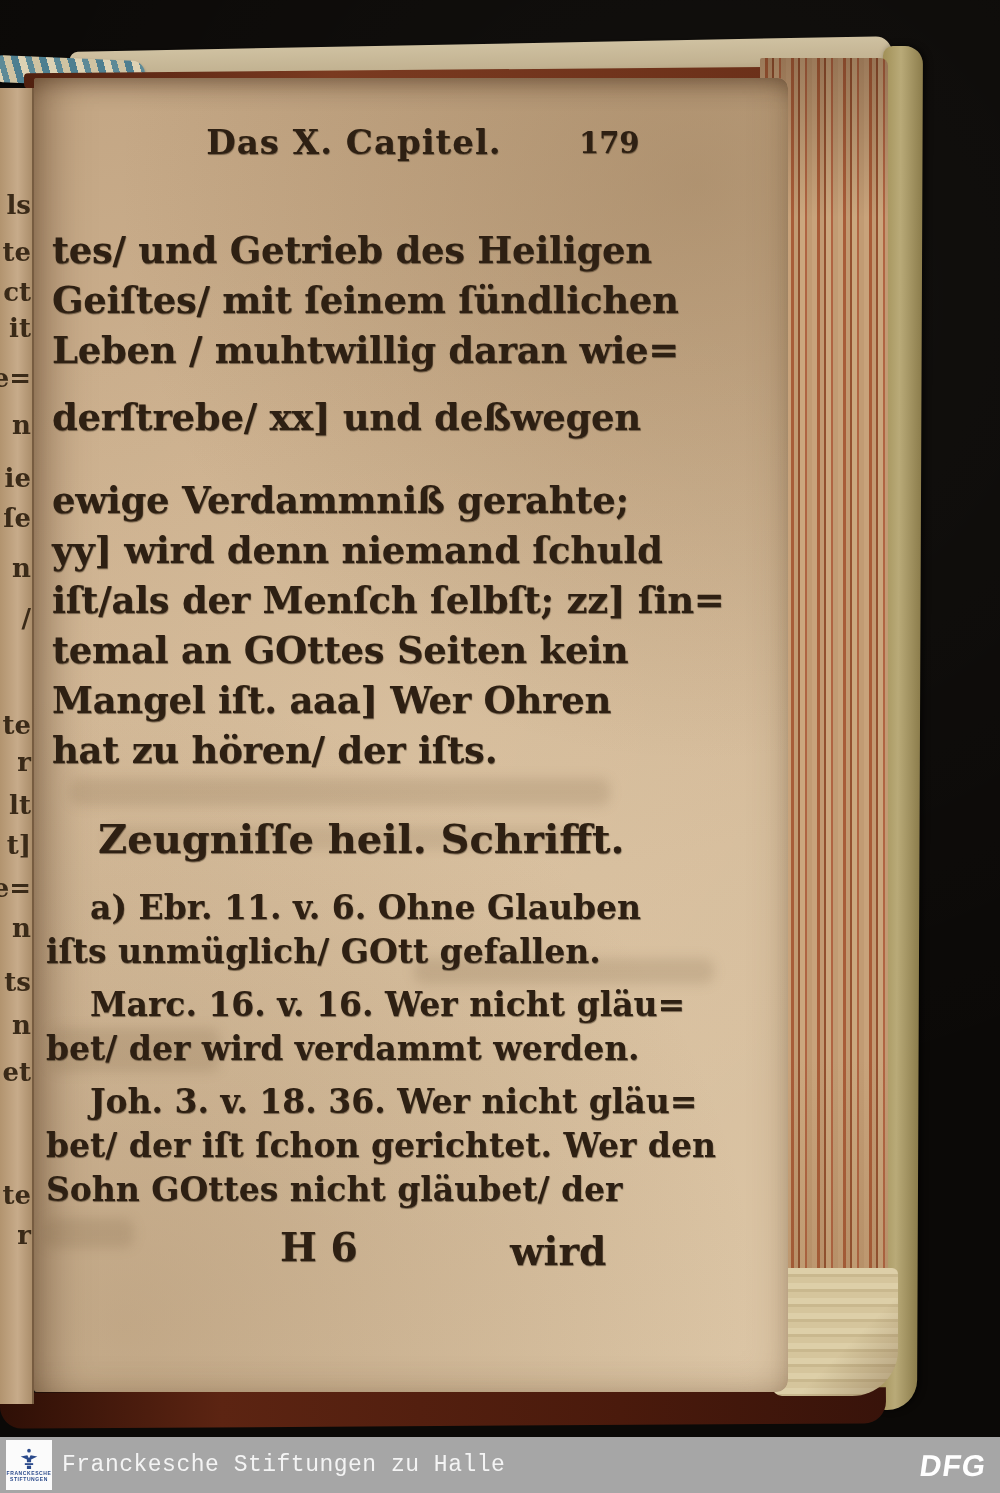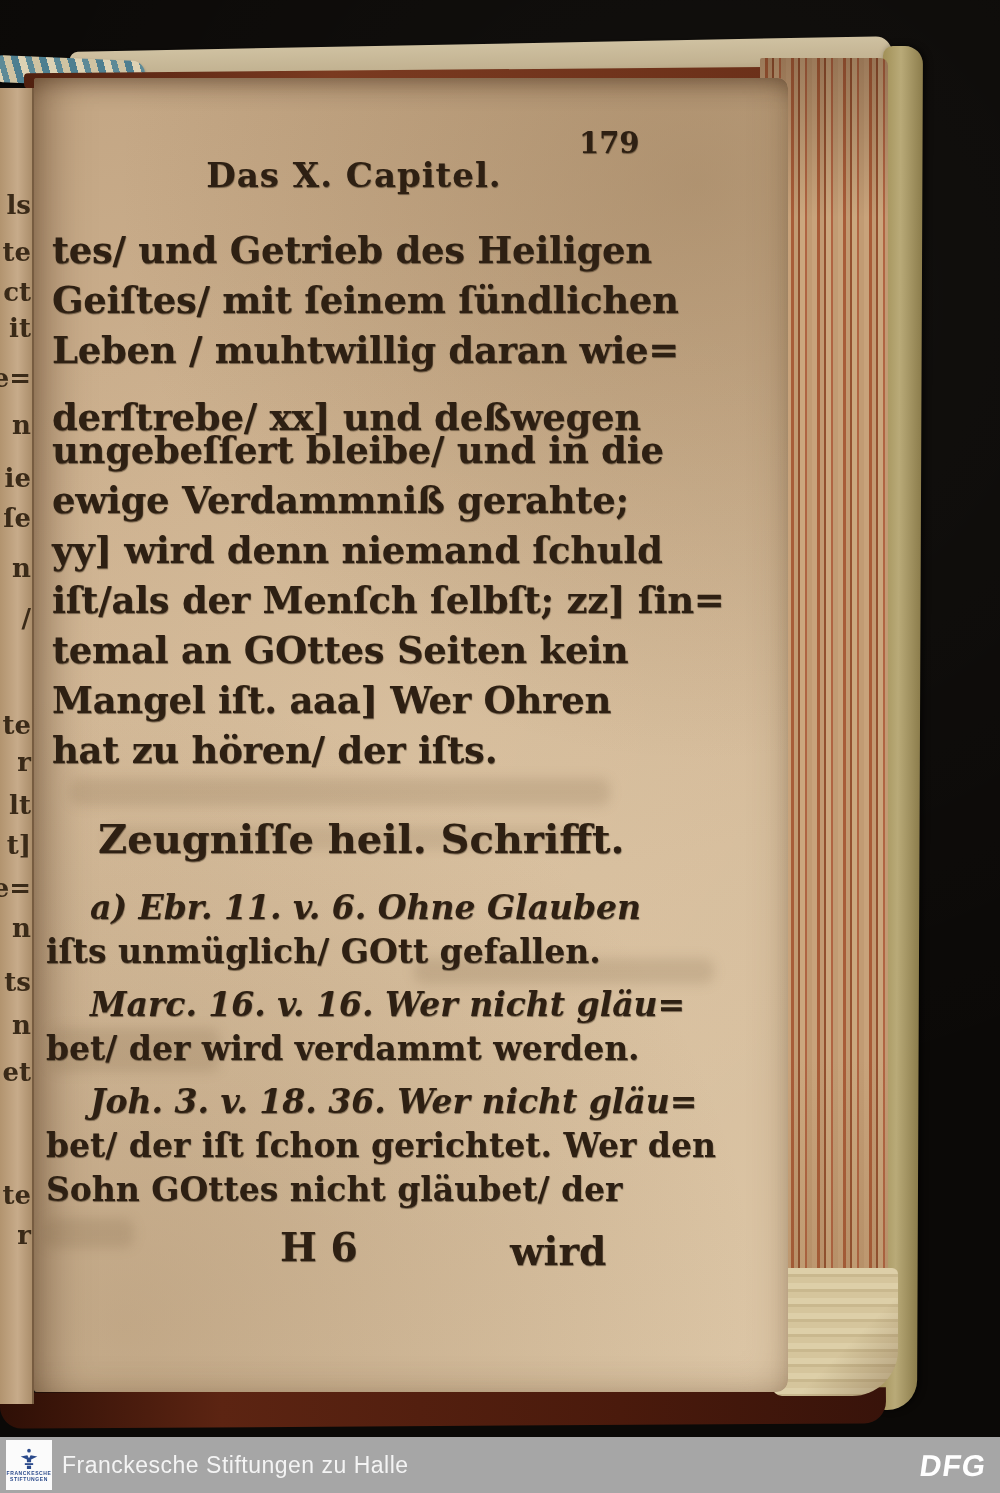--- a/index.html
+++ b/index.html
@@ -54,39 +54,39 @@
       radial-gradient(circle at 12% 95%, rgba(120,85,50,0.25), transparent 45%),
       radial-gradient(circle at 50% 50%, rgba(255,240,210,0.10), transparent 70%),
       linear-gradient(168deg,#c3a684 0%,#cdb18f 30%,#d6bd9c 62%,#dcc6a6 100%);
     border-radius:3px 10px 12px 3px;
     box-shadow:
       inset 34px 0 46px -24px rgba(75,45,22,0.55),
       inset 0 16px 26px -14px rgba(60,35,18,0.6),
       inset -18px -12px 42px -22px rgba(100,70,40,0.38);}
   .ink{position:absolute;font-family:"DejaVu Serif",serif;font-weight:bold;color:#2e2013;
     white-space:nowrap;text-shadow:0.5px 0.5px 0.9px rgba(46,32,19,0.55);}
-  .hdr{font-size:34px;letter-spacing:1px;margin-top:33px;}
+  .hdr{font-size:34px;letter-spacing:1px;}
   .pgno{font-size:29px;}
   .bl{left:18px;font-size:37px;letter-spacing:-0.3px;}
   .sechead{left:64px;top:737px;font-size:40px;}
   .scr{font-size:33px;}
-  .ind{left:56px;font-style:italic;} .cont{left:12px;}
+  .ind{left:56px;} .cont{left:12px;}
   .sig{font-size:39px;text-align:right;}
 
   
   .ghost{position:absolute;background:rgba(105,80,52,0.16);filter:blur(6px);border-radius:10px;}
 
   
   .footer-bar{left:0;top:1437px;width:1000px;height:56px;z-index:9;background:#a6a6a6;
     display:flex;align-items:center;}
   .logo-box{position:absolute;left:6px;top:3px;width:46px;height:50px;background:#fbfbfb;
     display:flex;flex-direction:column;align-items:center;justify-content:center;}
   .logo-text{font-family:"Liberation Sans",sans-serif;font-size:5px;letter-spacing:0.6px;
     color:#2b4a8b;line-height:6px;font-weight:bold;}
-  .inst{margin-left:62px;font-family:Liberation Sans, sans-serif;font-size:23px;color:#f4f4f4;
+  .inst{margin-left:62px;font-family:Liberation Mono, monospace;font-size:23px;color:#f4f4f4;
     letter-spacing:0.5px;}
   .dfg{position:absolute;right:14px;top:12px;font-family:"Liberation Sans",sans-serif;
     font-weight:bold;font-size:30px;color:#ffffff;transform:skewX(-8deg);letter-spacing:1px;}
 </style>
 </head>
 <body>
 
 <div id="stage">
 
   <div class="abs spine-top"></div>
@@ -129,21 +129,20 @@
     <div class="ghost" style="left:16px;top:950px;width:170px;height:44px;"></div>
     <div class="ghost" style="left:10px;top:1140px;width:90px;height:30px;"></div>
 
     <div class="ink hdr" style="left:130px;top:44px;width:380px;text-align:center;">Das X. Capitel.</div>
     <div class="ink pgno" style="left:545px;top:48px;">179</div>
 
     <div class="ink bl" style="top:150px">tes/ und Getrieb des Heiligen</div>
     <div class="ink bl" style="top:200px">Geiſtes/ mit ſeinem ſündlichen</div>
     <div class="ink bl" style="top:250px">Leben / muhtwillig daran wie=</div>
     <div class="ink bl" style="top:317px">derſtrebe/ xx]  und deßwegen</div>
-    <div class="ink bl" style="top:350px">ungebeſſert bleibe/ und in die</div>
     <div class="ink bl" style="top:400px">ewige Verdammniß gerahte;</div>
     <div class="ink bl" style="top:450px">yy] wird denn niemand ſchuld</div>
     <div class="ink bl" style="top:500px">iſt/als der Menſch ſelbſt; zz] ſin=</div>
     <div class="ink bl" style="top:550px">temal an GOttes Seiten kein</div>
     <div class="ink bl" style="top:600px">Mangel iſt. aaa]  Wer Ohren</div>
     <div class="ink bl" style="top:650px">hat zu hören/ der iſts.</div>
 
     <div class="ink sechead">Zeugniſſe heil. Schrifft.</div>
 
     <div class="ink scr ind" style="top:810px">a) Ebr. 11. v. 6.  Ohne Glauben</div>

